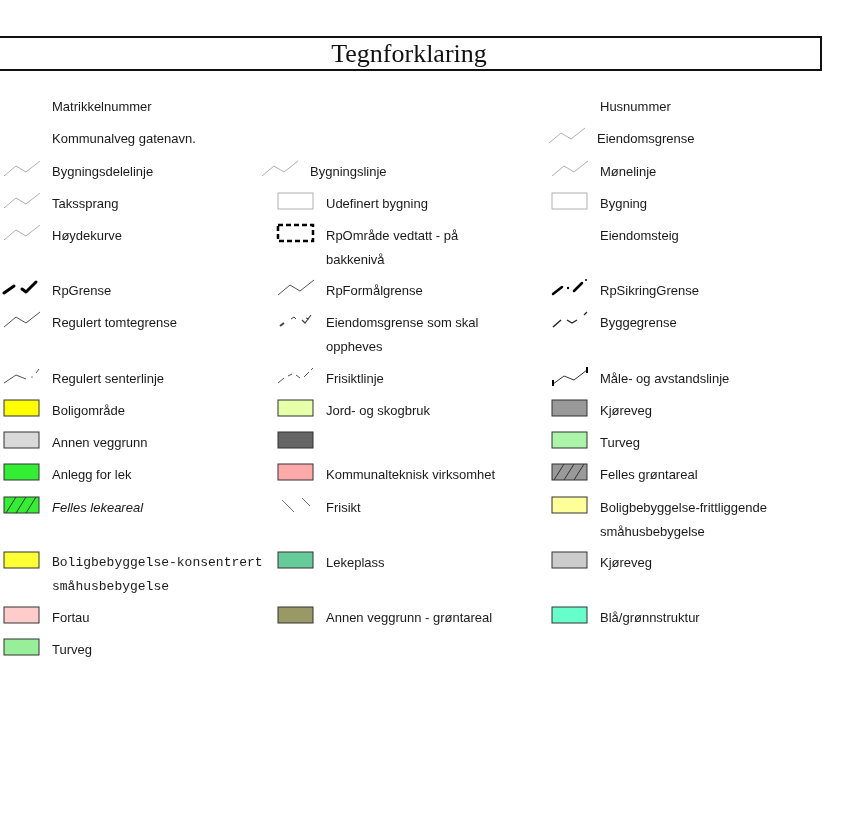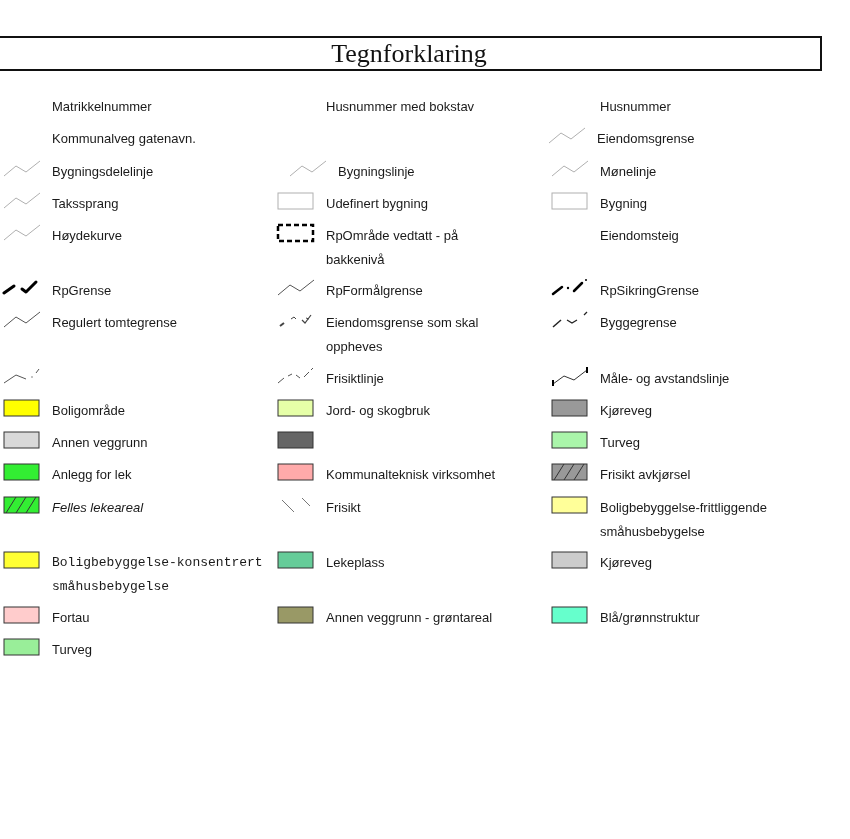--- a/index.html
+++ b/index.html
@@ -117,20 +117,21 @@
       <span class="label">Regulert tomtegrense</span>
     </div>
     <div class="legend-item" style="left: 2px; top: 365px; width: 270px; height: 30px;">
       <span class="sym">
         <svg width="40" height="22">
           <path d="M2,18 L14,10 L24,14" stroke="#555" stroke-width="1" fill="none"></path>
           <circle cx="30" cy="12" r="0.8" fill="#777"></circle>
           <path d="M34,8 L37,4" stroke="#555" stroke-width="1"></path>
         </svg>
       </span>
+      <span class="label">Regulert senterlinje</span>
     </div>
     <div class="legend-item" style="left: 2px; top: 397px; width: 270px; height: 30px;">
       <span class="sym">
         <svg width="40" height="22">
           <rect x="2" y="3" width="35" height="16" fill="#ffff00" stroke="#333" stroke-width="1"></rect>
         </svg>
       </span>
       <span class="label">Boligområde</span>
     </div>
     <div class="legend-item" style="left: 2px; top: 429px; width: 270px; height: 30px;">
@@ -179,26 +180,25 @@
         <svg width="40" height="22">
           <rect x="2" y="3" width="35" height="16" fill="#99ee99" stroke="#333" stroke-width="1"></rect>
         </svg>
       </span>
       <span class="label">Turveg</span>
     </div>
   </div>
 <div id="col2">
     <div class="legend-item" style="left: 276px; top: 93px; width: 270px; height: 30px;">
       <span class="sym"></span>
-      <span class="label">Husnummer med bokstav</span>
     </div>
     <div class="legend-item" style="left: 276px; top: 125px; width: 270px; height: 30px;">
       <span class="sym"></span>
     </div>
-    <div class="legend-item" style="left: 288px; top: 158px; width: 270px; height: 30px;">
+    <div class="legend-item" style="left: 260px; top: 158px; width: 270px; height: 30px;">
       <span class="sym">
         <svg width="40" height="22">
           <path d="M2,18 L14,8 L24,14 L38,3" stroke="#b0b0b0" stroke-width="1" fill="none"></path>
         </svg>
       </span>
       <span class="label">Bygningslinje</span>
     </div>
     <div class="legend-item" style="left: 276px; top: 190px; width: 270px; height: 30px;">
       <span class="sym">
         <svg width="40" height="22">
@@ -375,21 +375,21 @@
       </span>
       <span class="label">Turveg</span>
     </div>
     <div class="legend-item" style="left: 550px; top: 461px; width: 270px; height: 30px;">
       <span class="sym">
         <svg width="40" height="22">
           <rect x="2" y="3" width="35" height="16" fill="#999999" stroke="#333" stroke-width="1"></rect>
           <path d="M4,19 L14,3 M14,19 L24,3 M24,19 L34,3" stroke="#333" stroke-width="1"></path>
         </svg>
       </span>
-      <span class="label">Frisikt avkjørsel</span>
+      <span class="label">Felles grøntareal</span>
     </div>
     <div class="legend-item" style="left: 550px; top: 494px; width: 270px; height: 30px;">
       <span class="sym">
         <svg width="40" height="22">
           <rect x="2" y="3" width="35" height="16" fill="#ffff99" stroke="#333" stroke-width="1"></rect>
         </svg>
       </span>
       <span class="label wrap">Boligbebyggelse-frittliggende småhusbebygelse</span>
     </div>
     <div class="legend-item" style="left: 550px; top: 549px; width: 270px; height: 30px;">

